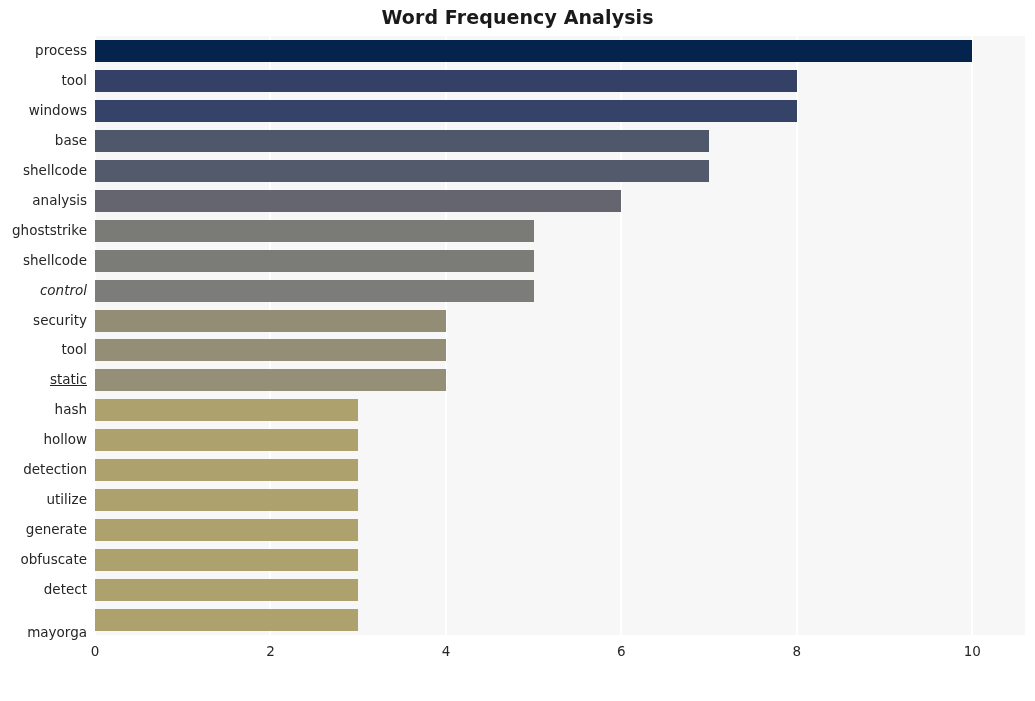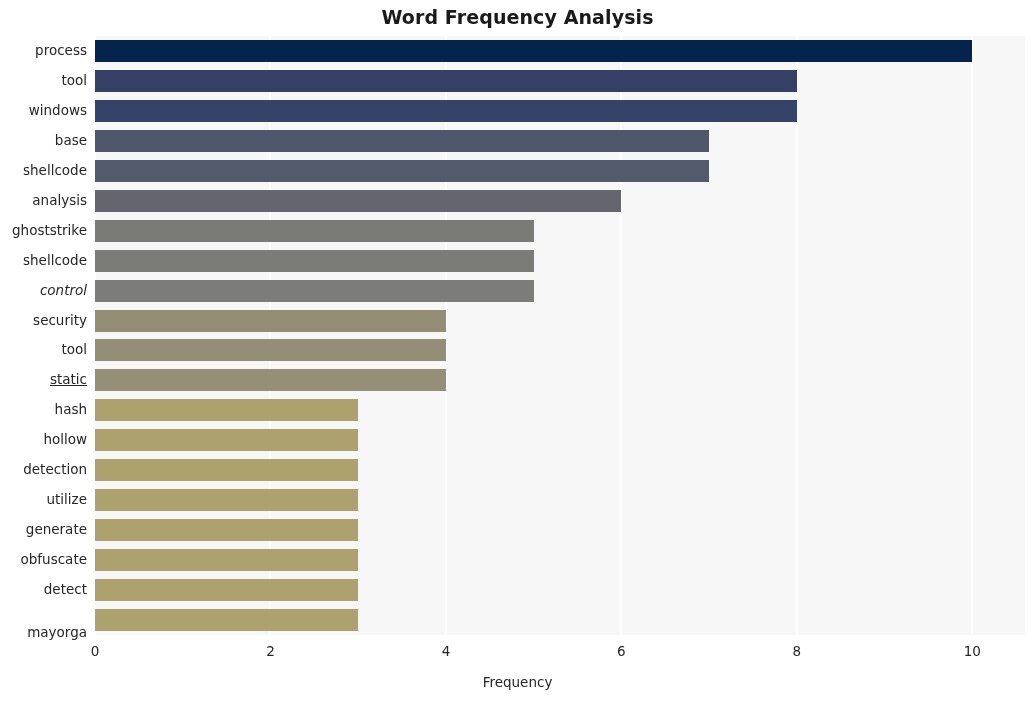--- a/index.html
+++ b/index.html
@@ -164,15 +164,14 @@
     </div>
   <div id="xtick-layer">
       <div class="xtick" style="left: 95px;">0</div>
       <div class="xtick" style="left: 270.472px;">2</div>
       <div class="xtick" style="left: 445.943px;">4</div>
       <div class="xtick" style="left: 621.415px;">6</div>
       <div class="xtick" style="left: 796.887px;">8</div>
       <div class="xtick" style="left: 972.358px;">10</div>
     </div>
 
-  <div id="xaxis-label">Frequency</div>
 
 </div>
 
 </body></html>

